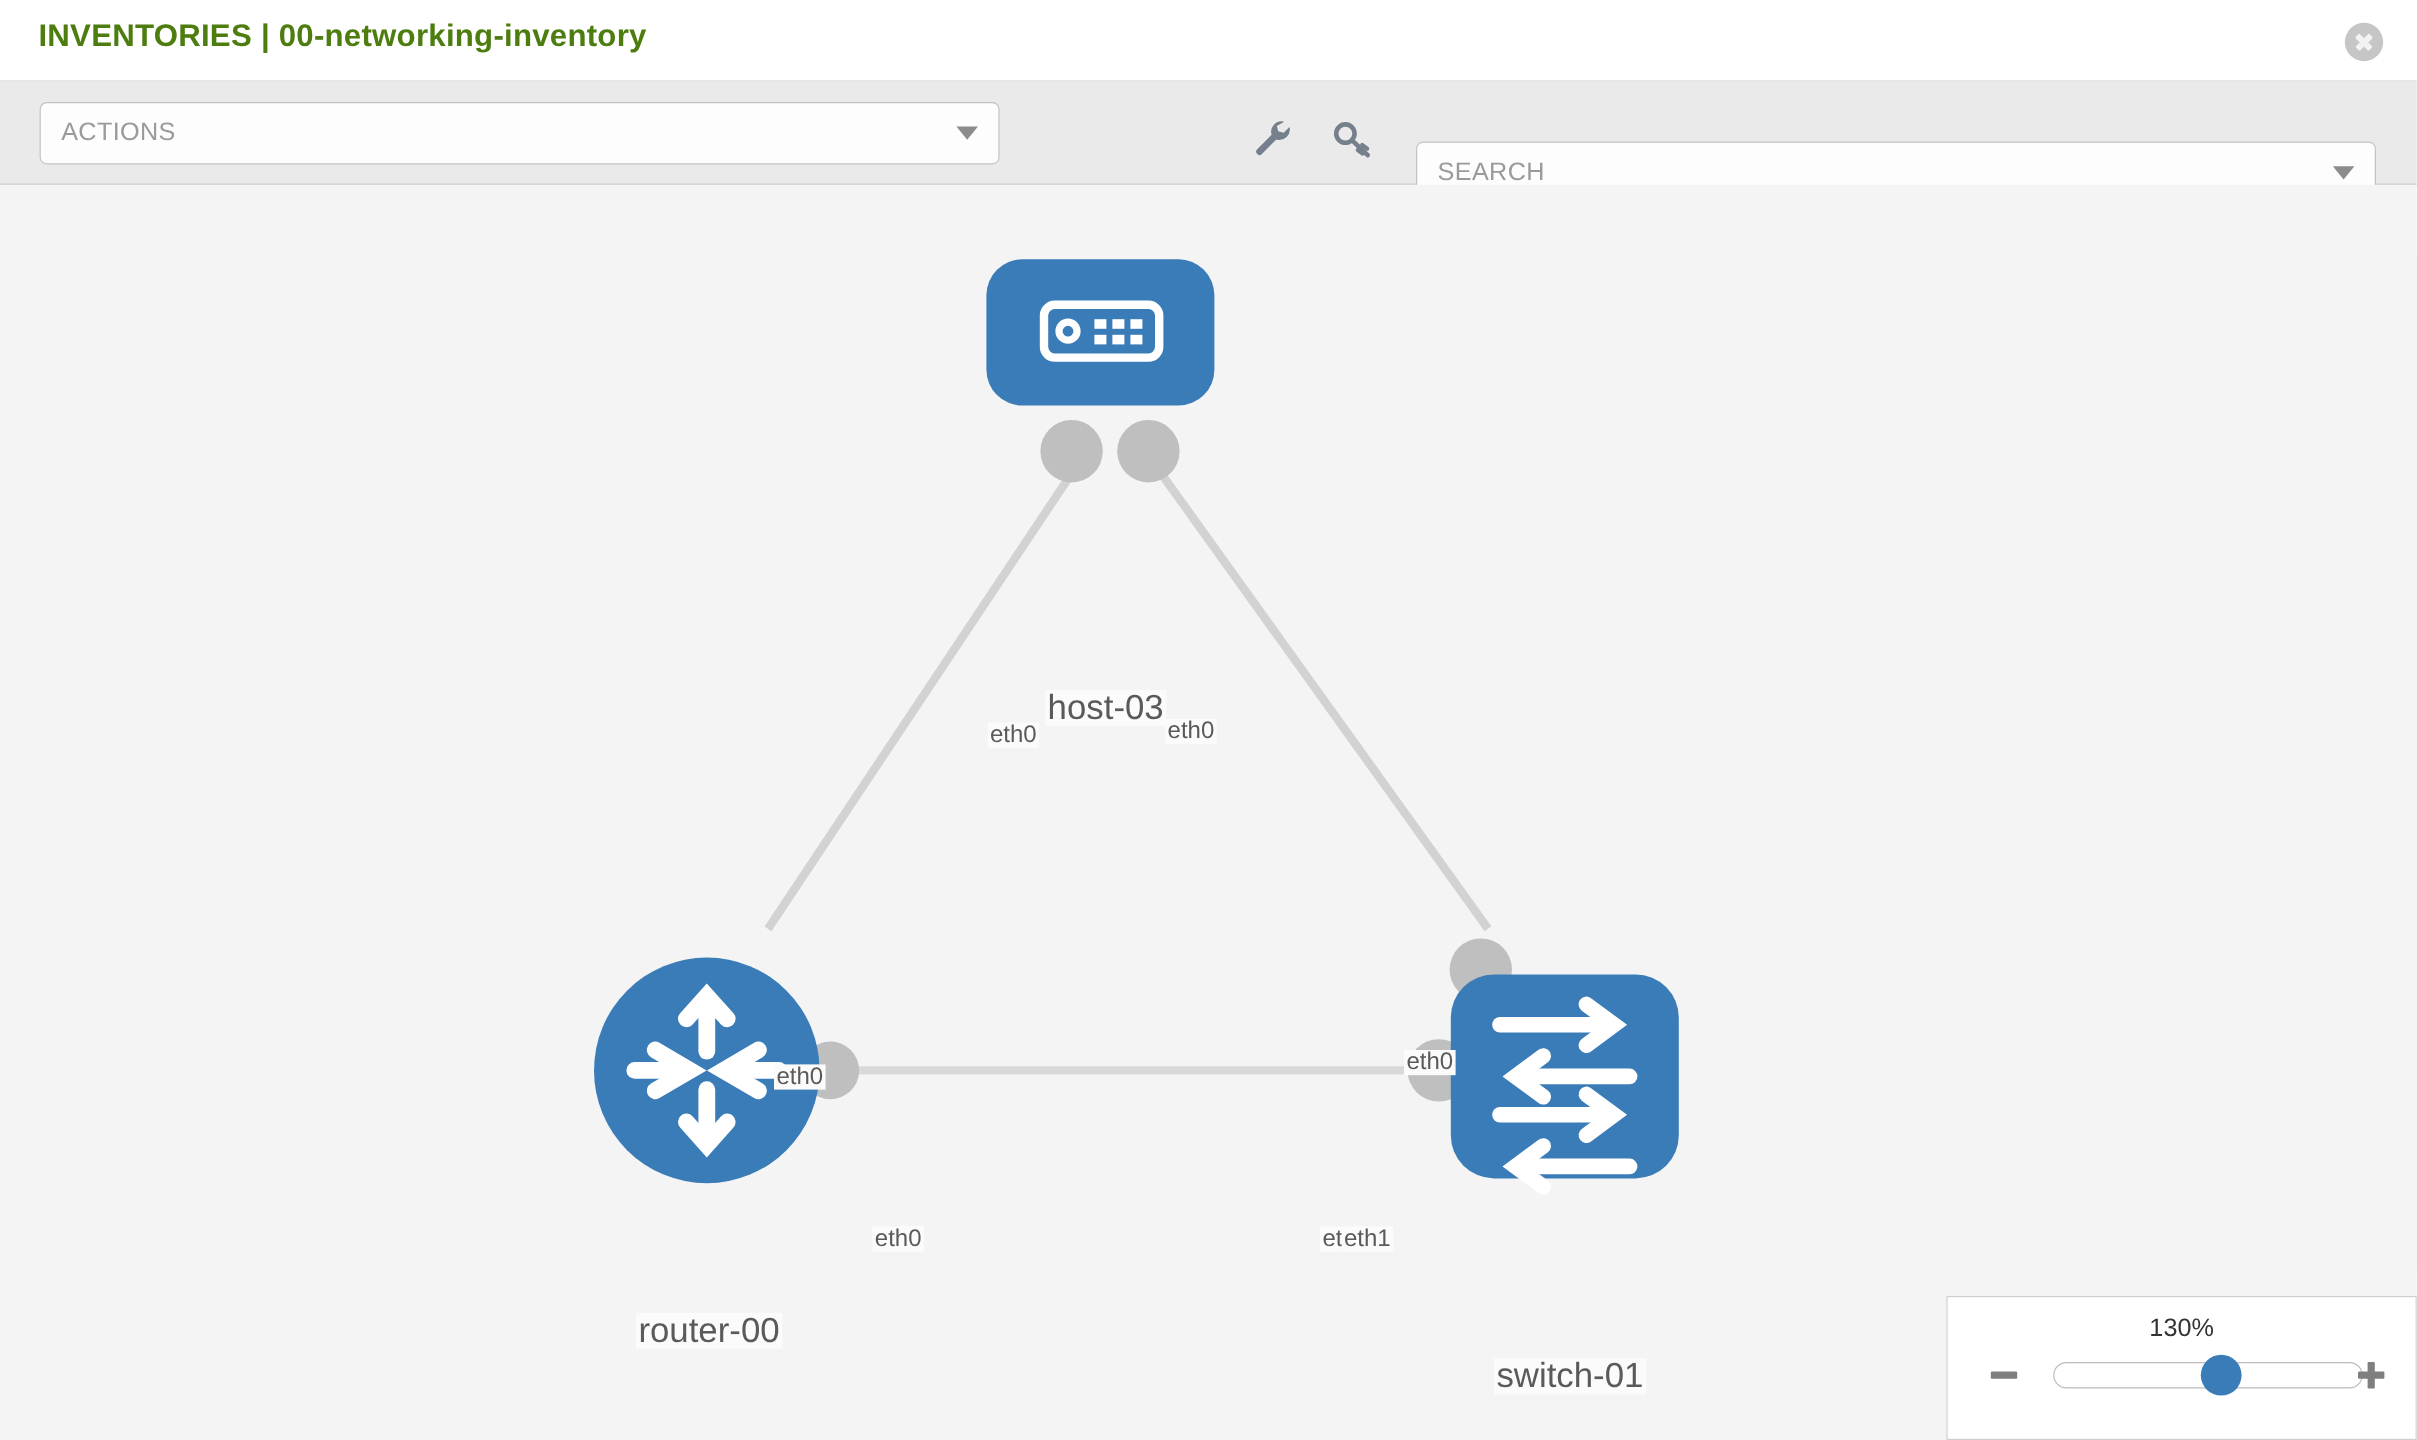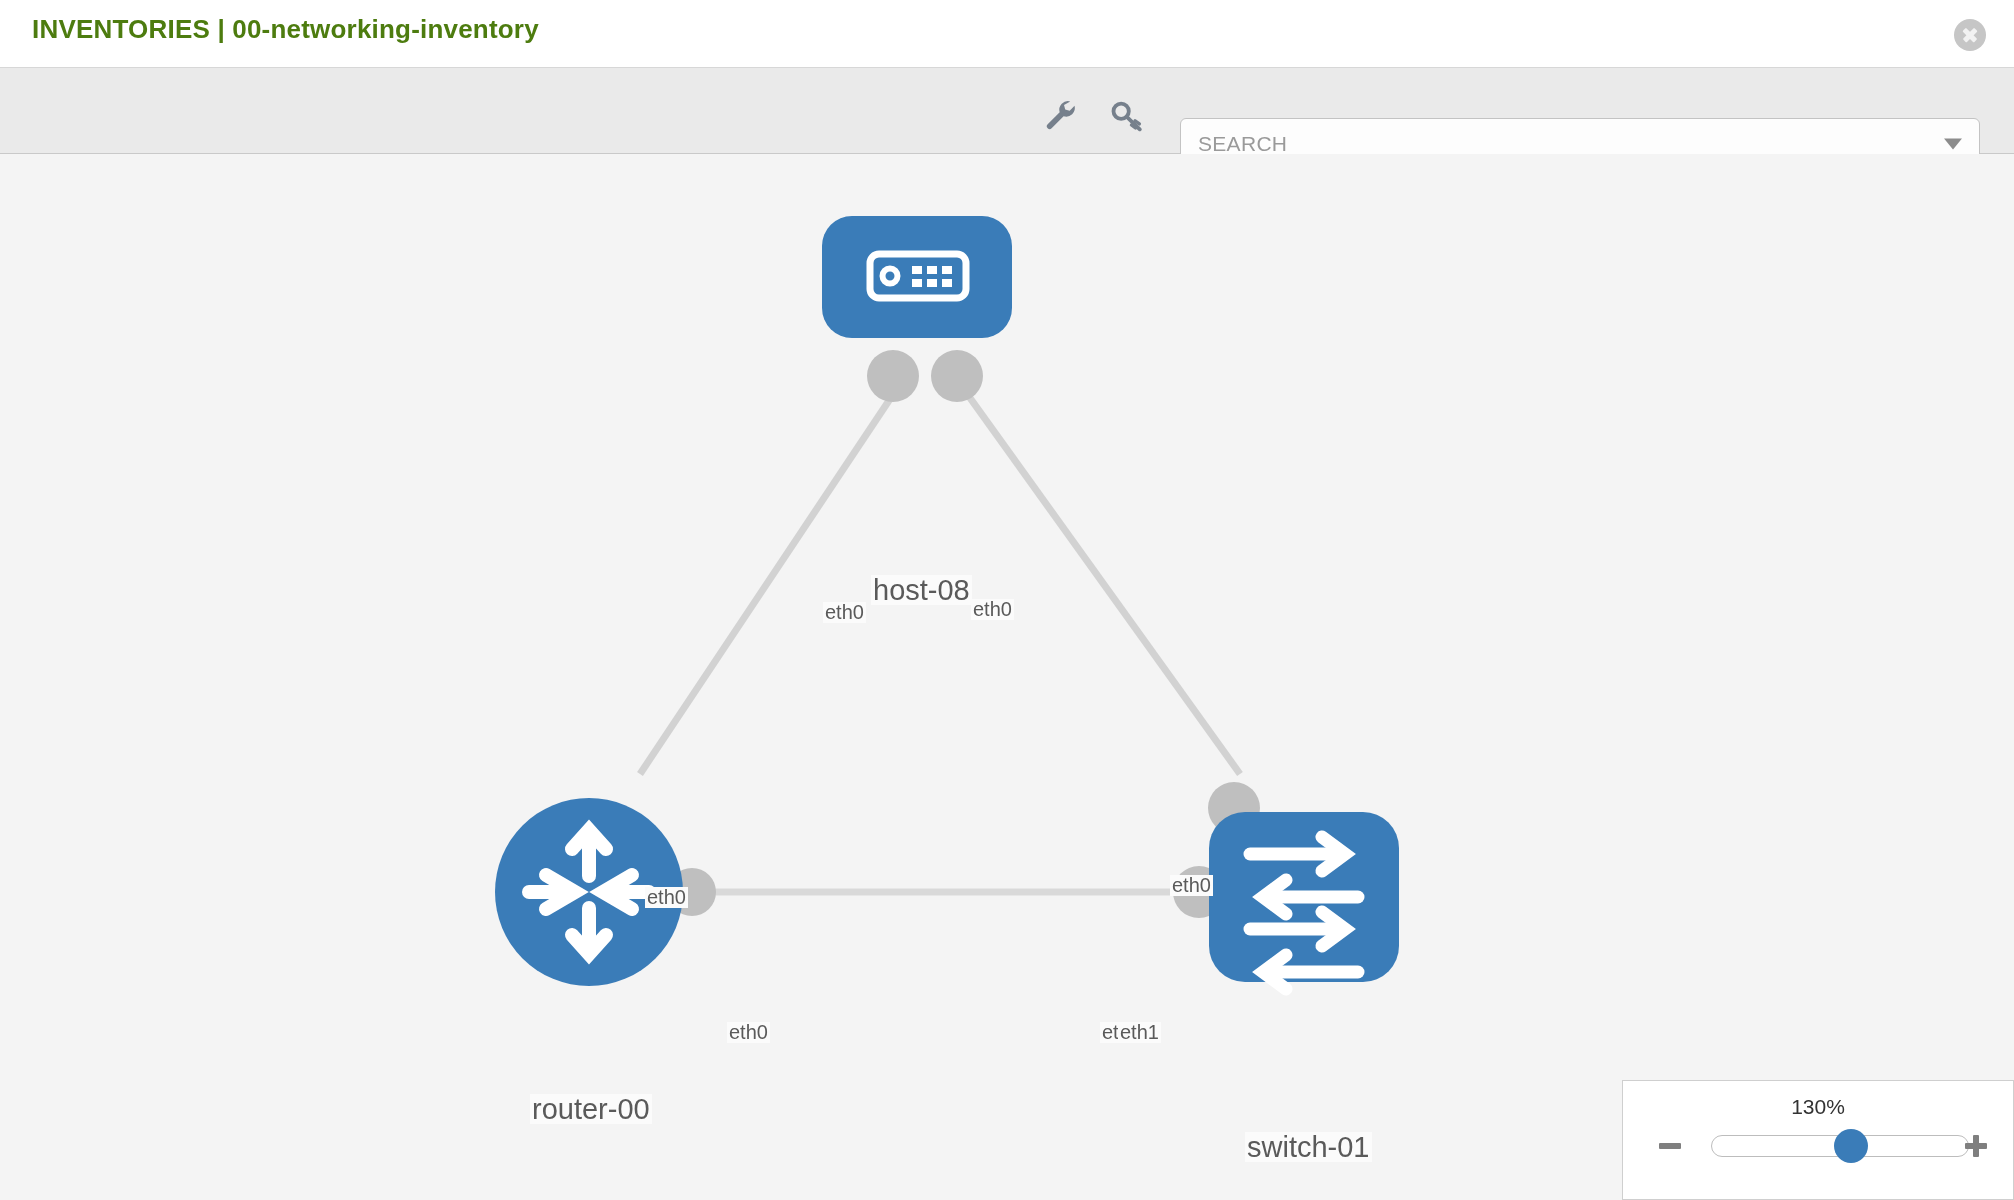--- a/index.html
+++ b/index.html
@@ -207,20 +207,24 @@
 
 <div id="app">
 
   <div class="header">
     <div class="header-title">INVENTORIES | 00-networking-inventory</div>
     <div class="close-btn"></div>
   </div>
 
   <div class="toolbar">
 
+    <div class="select-box" id="actions-select">
+      <span class="sel-label">ACTIONS</span>
+      <span class="caret"></span>
+    </div>
 
     <div class="tool-icon" id="wrench-icon">
       <svg viewBox="0 0 32 32">
         <path d="M25.6 3.2a8.2 8.2 0 0 0-9.9 10.3L4.4 24.8a2.6 2.6 0 0 0 0 3.7 2.6 2.6 0 0 0 3.7 0l11.3-11.3a8.2 8.2 0 0 0 10.3-9.9l-4.6 4.6-4.2-1.1-1.1-4.2z" fill="#76808c"></path>
       </svg>
     </div>
 
     <div class="tool-icon" id="key-icon">
       <svg viewBox="0 0 32 32">
         <circle cx="10.5" cy="12.5" r="7.2" fill="none" stroke="#76808c" stroke-width="3.6"></circle>
@@ -291,21 +295,21 @@
           <path d="M1358 743 L1266 743"></path>
             <path d="M1286 726 L1263 743 L1286 760"></path>
           <path d="M1250 775 L1342 775"></path>
             <path d="M1322 758 L1345 775 L1322 792"></path>
           <path d="M1358 818 L1266 818"></path>
             <path d="M1286 801 L1263 818 L1286 835"></path>
         </g>
       </g>
     </svg>
 
-    <div class="nlabel big" style="left:871px; top:421px;">host-08</div>
+    <div class="nlabel big" style="left:871px; top:421px;">host-03</div>
     <div class="nlabel big" style="left:530px; top:940px;text-align:center;">router-00</div>
     <div class="nlabel big" style="left:1245px; top:978px;">switch-01</div>
 
     <div class="nlabel port" style="left:823px;  top:448px;">eth0</div>
     <div class="nlabel port" style="left:971px;  top:445px;">eth0</div>
     <div class="nlabel port" style="left:645px;  top:733px;">eth0</div>
     <div class="nlabel port" style="left:1170px; top:721px;">eth0</div>
     <div class="nlabel port" style="left:727px;  top:868px;">eth0</div>
     <div class="nlabel port" style="left:1100px; top:868px;">eth</div>
     <div class="nlabel port" style="left:1118px; top:868px;">eth1</div>

